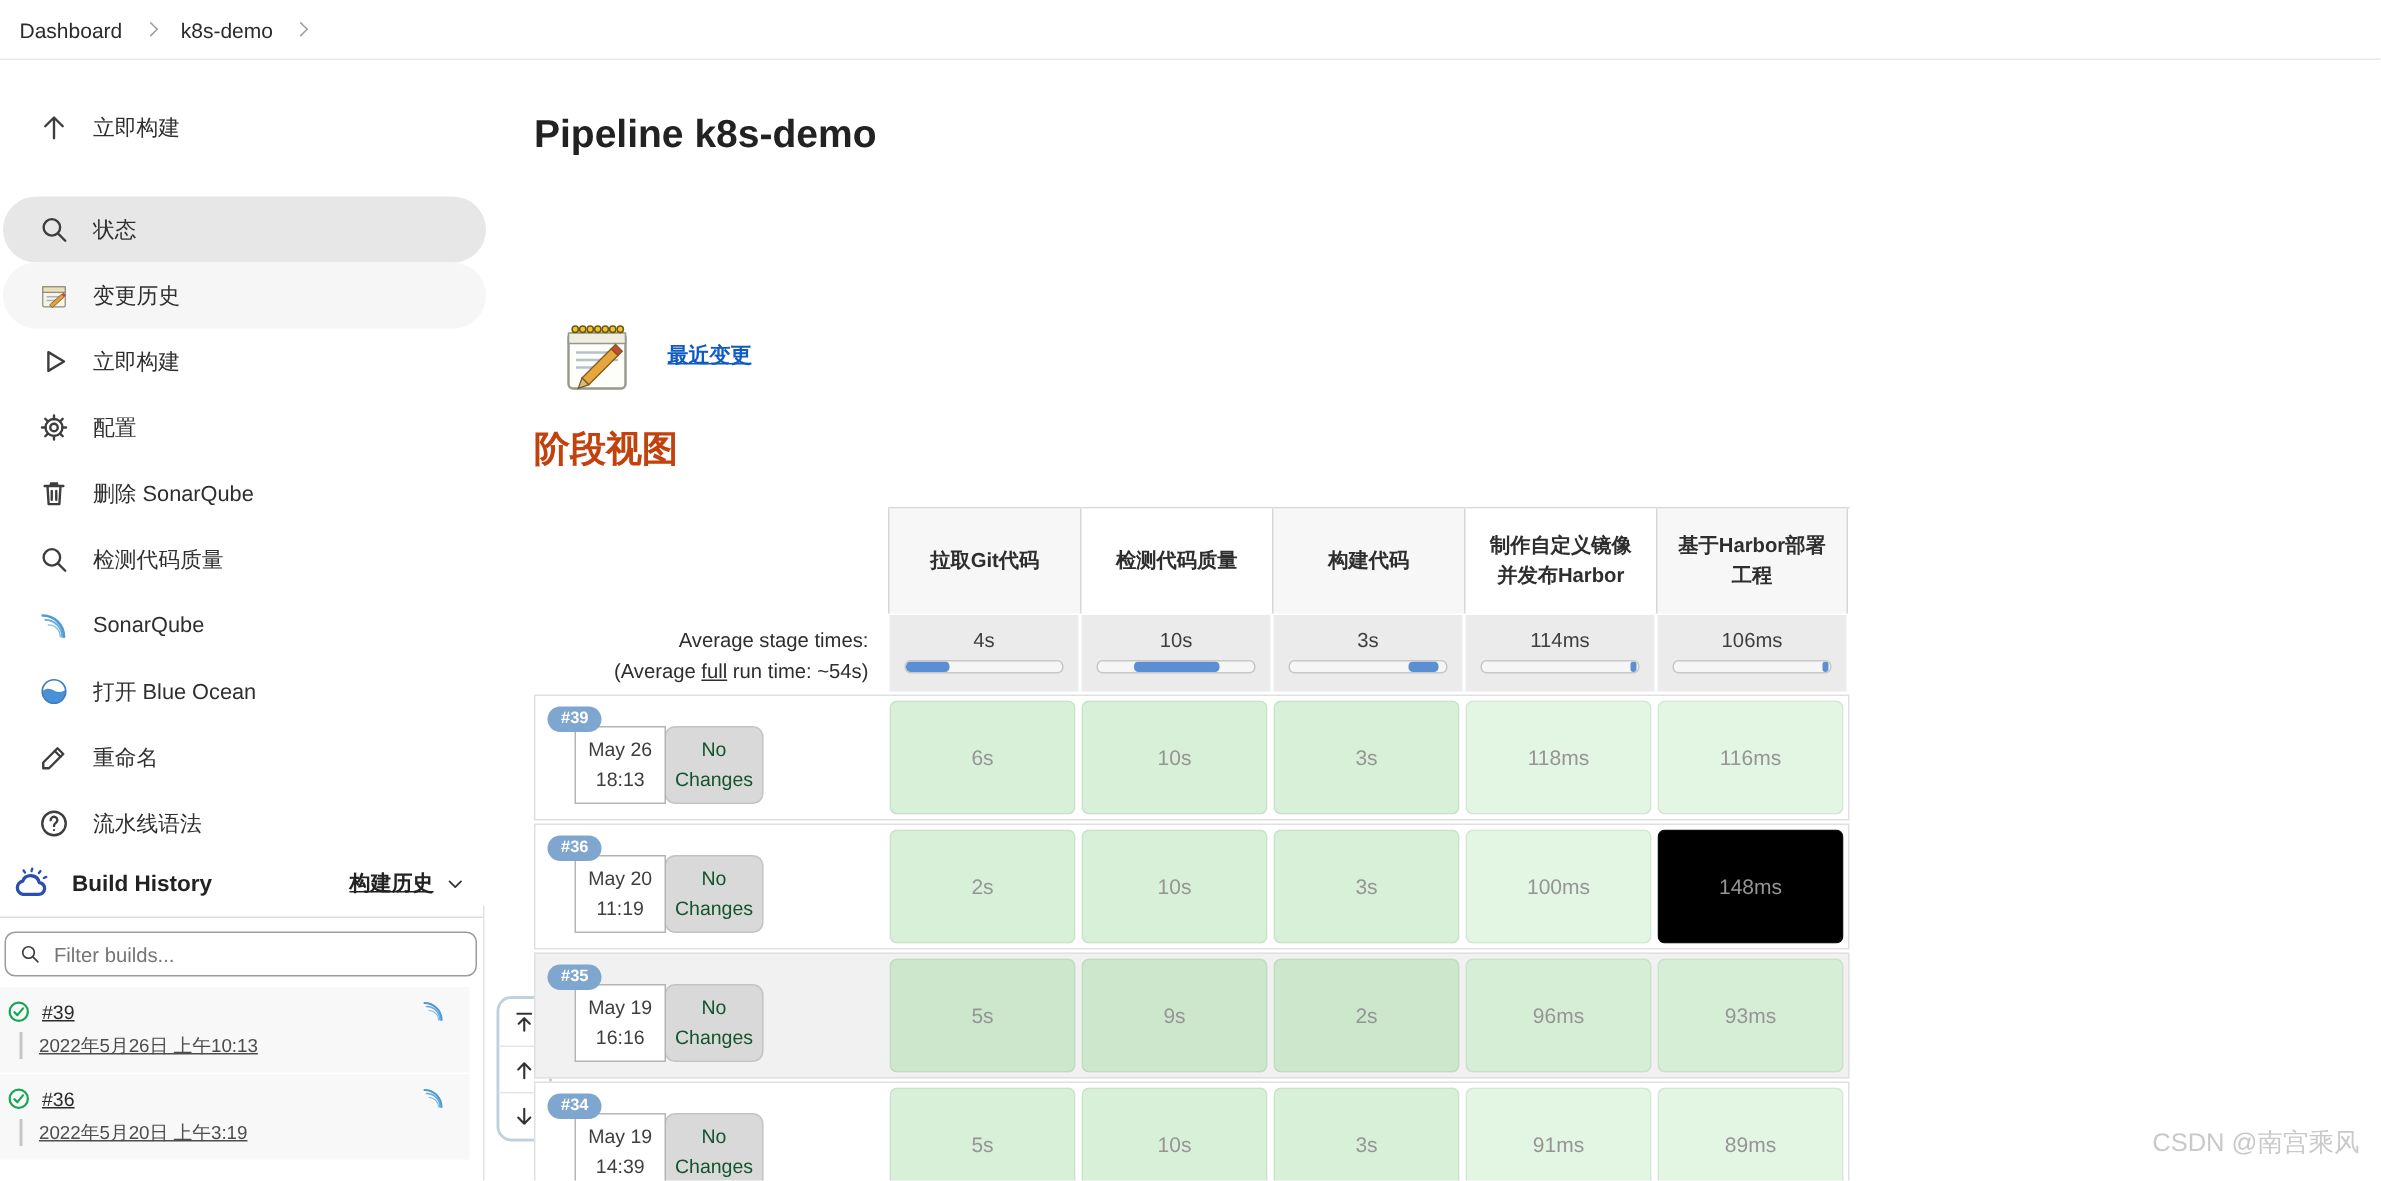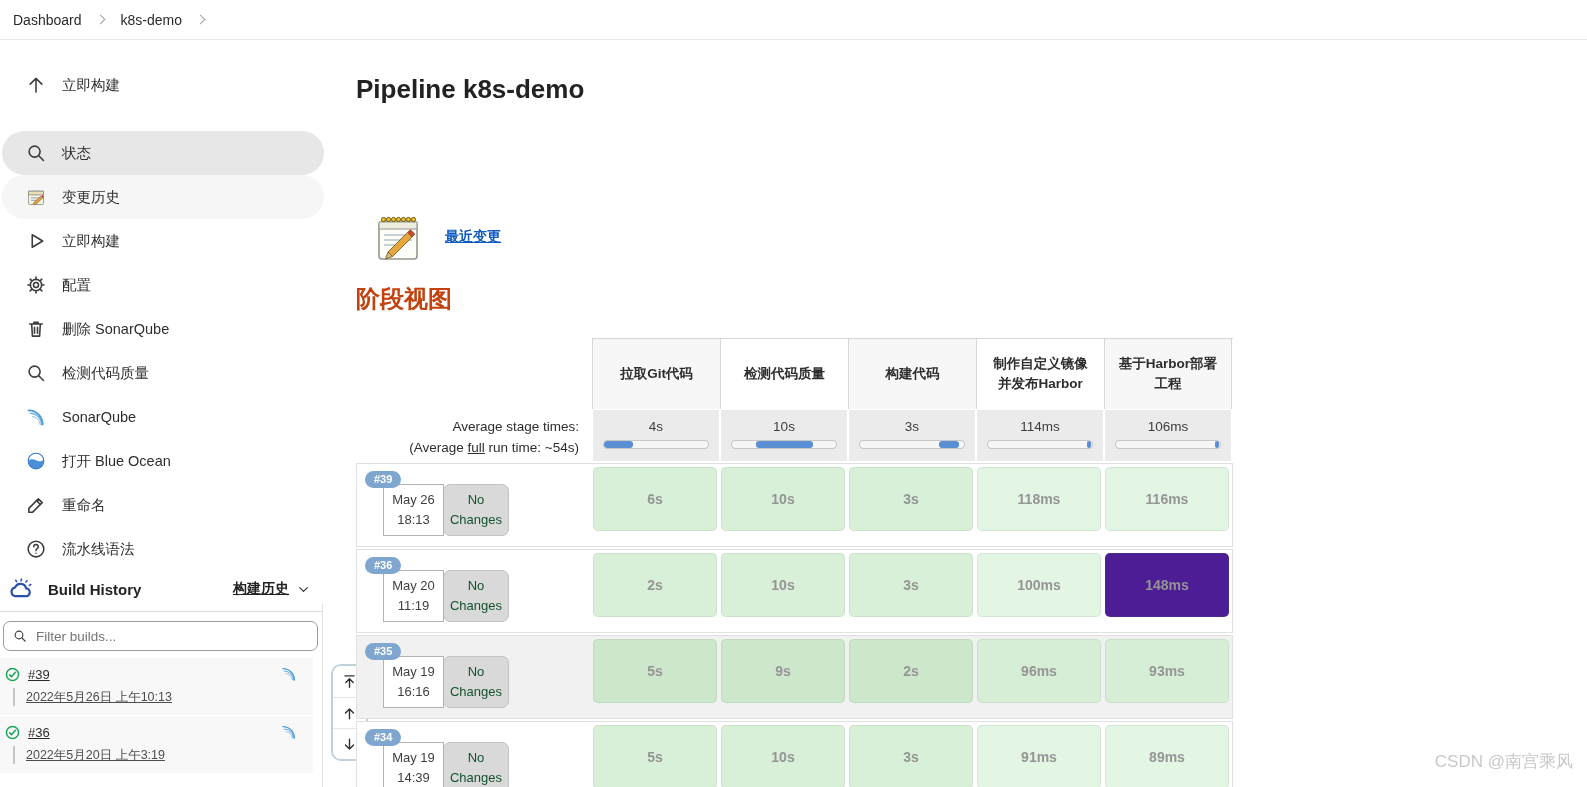--- a/index.html
+++ b/index.html
@@ -92,22 +92,22 @@
   .row-label{width:234px;flex:0 0 234px;}
   .badge{display:inline-block;color:#fff;font-size:11px;font-weight:bold;
     padding:2px 9px 3px 9px;border-radius:10px;margin:7px 0 0 8px;position:relative;z-index:2;}
   .label-boxes{display:flex;margin:-4px 0 0 26px;}
   .date-box{background:#fff;border:1px solid #b4b4b4;width:55px;text-align:center;
     font-size:13px;color:#3f3f3f;padding:5px 2px;line-height:20px;position:relative;z-index:1;}
   .nc-box{background:#d9d9d9;border:1px solid #c3c3c3;border-radius:7px;width:58px;
     text-align:center;font-size:13px;color:#14532d;padding:5px 3px;line-height:20px;margin-left:-1px;}
   .cells{display:flex;}
   .stage-cell{width:128px;flex:0 0 128px;box-sizing:border-box;padding:3px 2px;}
-  .cell-box{height:64px;border-radius:5px;border:1px solid rgba(90,140,90,0.12);cursor:pointer;
-    display:flex;align-items:center;justify-content:center;font-size:14px;color:#959595;box-sizing:border-box;font-weight:bold;}
+  .cell-box{height:76px;border-radius:5px;border:1px solid rgba(90,140,90,0.12);cursor:pointer;
+    display:flex;align-items:center;justify-content:center;font-size:14px;color:#959595;box-sizing:border-box;}
 
   .watermark{position:absolute;right:14px;top:750px;font-size:17px;color:#c9c9c9;}
 </style>
 </head>
 <body>
 
 <div class="topbar">
   <span class="crumb">Dashboard</span>
   <span class="crumb-chev"></span>
   <span class="crumb">k8s-demo</span>
@@ -446,21 +446,21 @@
           <div class="stage-cell">
     <div class="cell-box" style="background: rgb(216, 239, 216);">10s</div>
   </div>
           <div class="stage-cell">
     <div class="cell-box" style="background: rgb(216, 239, 216);">3s</div>
   </div>
           <div class="stage-cell">
     <div class="cell-box" style="background: rgb(227, 245, 227);">100ms</div>
   </div>
           <div class="stage-cell">
-    <div class="cell-box" style="background: #4c1d95;">148ms</div>
+    <div class="cell-box" style="background: #000000;">148ms</div>
   </div>
         </div>
   </div>
       <div class="build-row shaded">
     <div class="row-label">
       <span class="badge" style="background: rgb(126, 166, 207);">#35</span>
       <div class="label-boxes">
         <div class="date-box">
           <div class="d1">May 19</div>
           <div class="d2">16:16</div>

